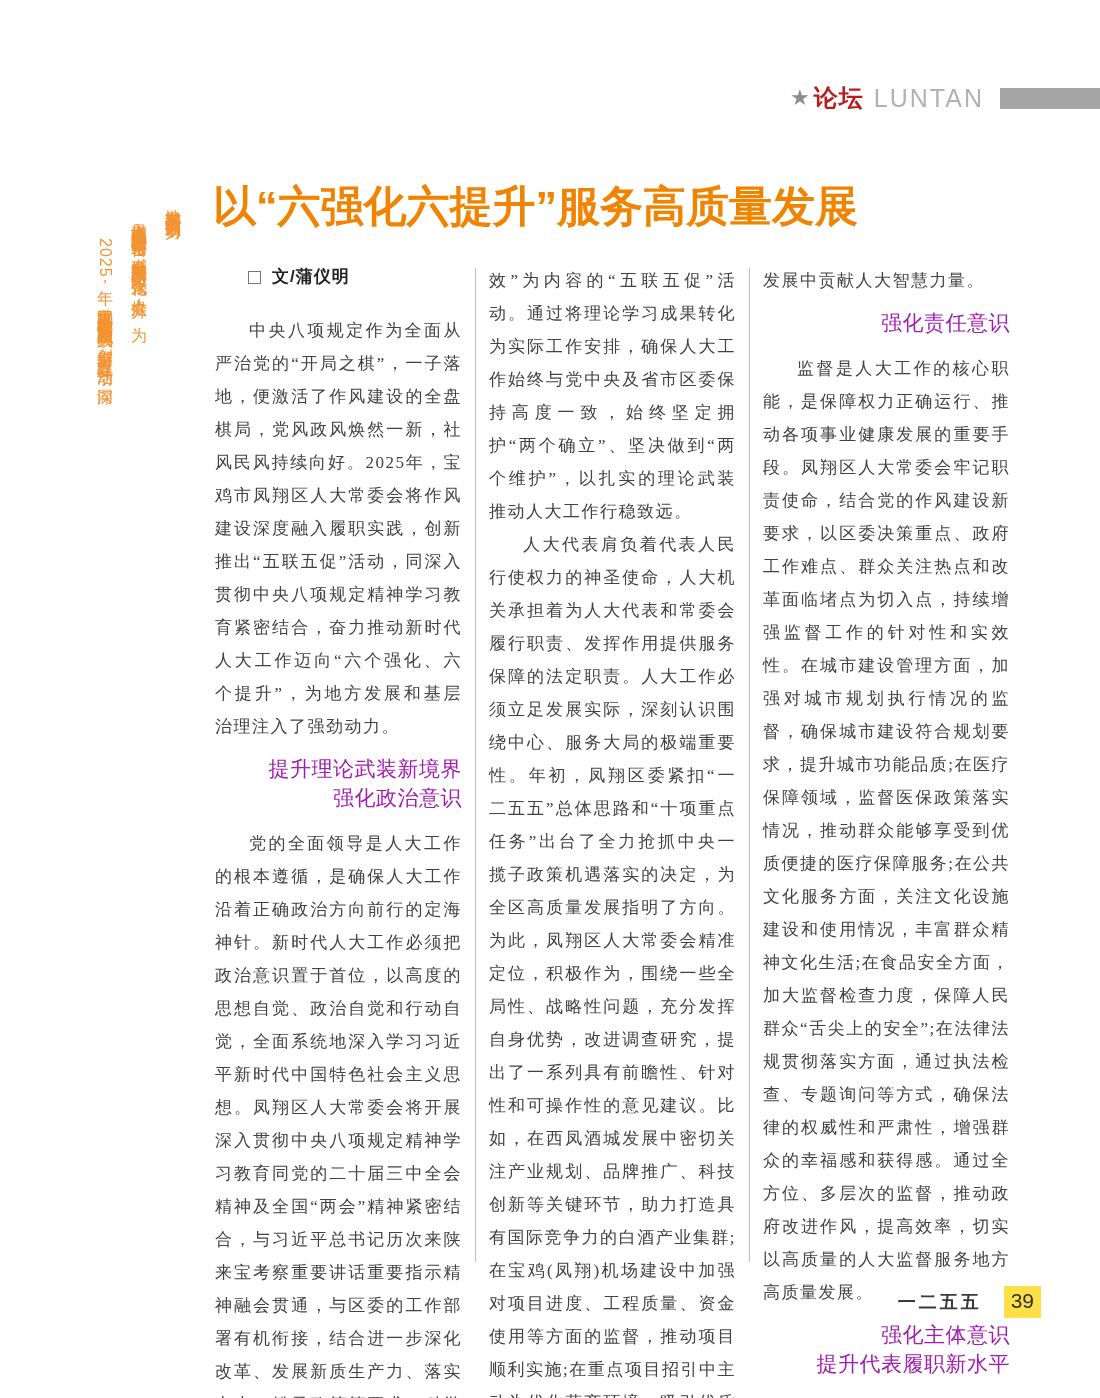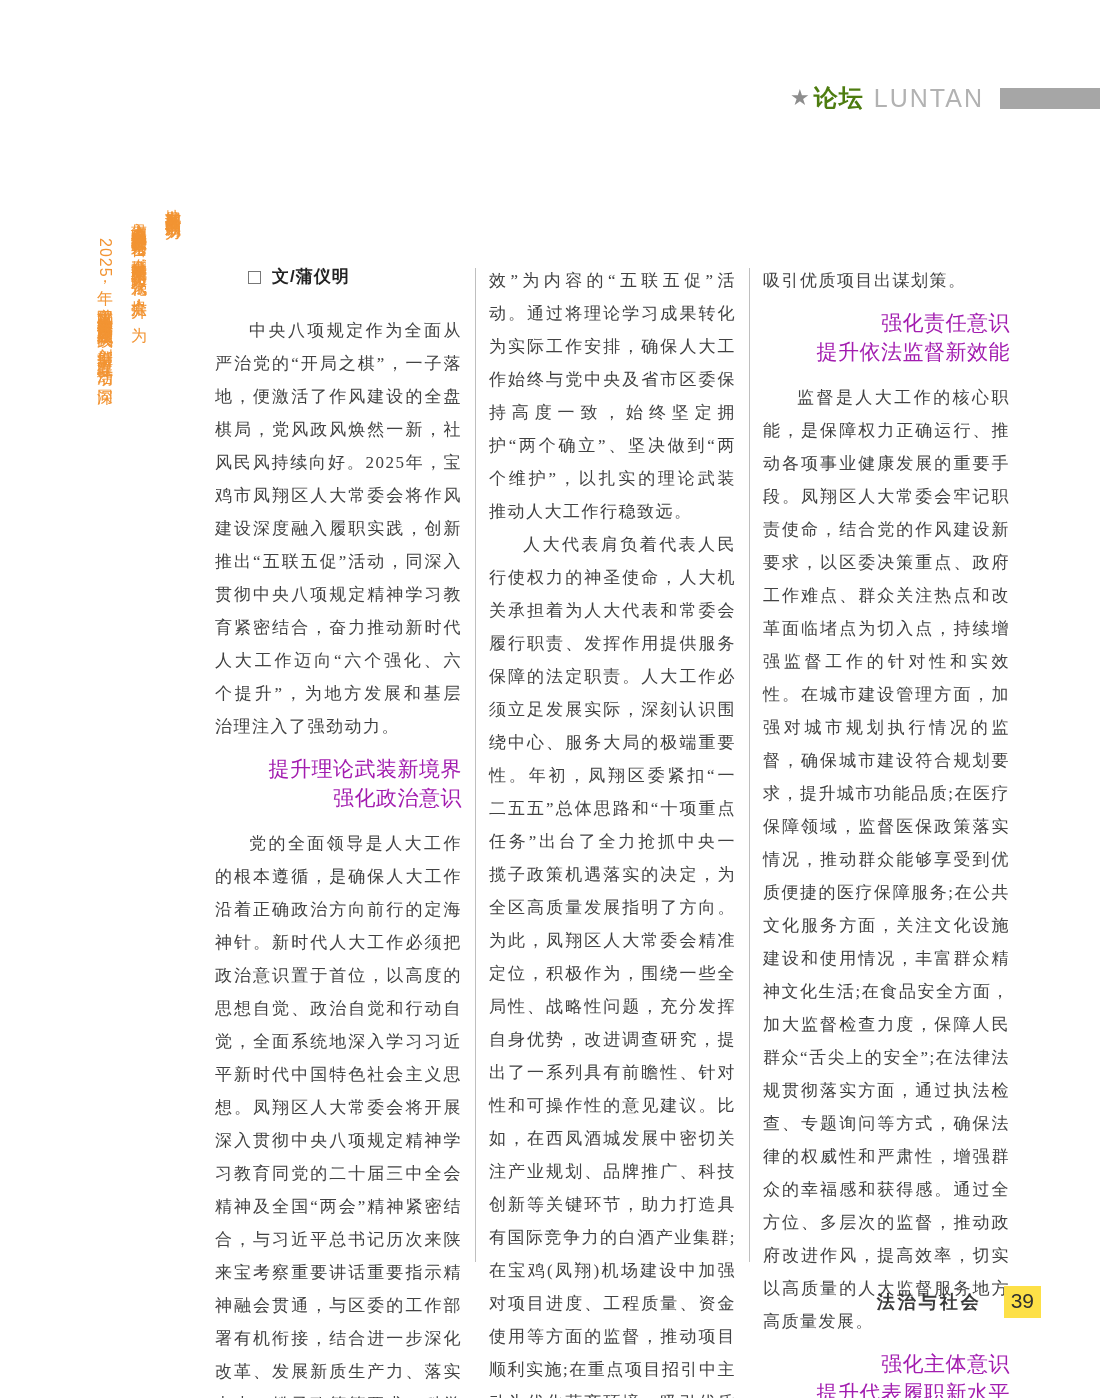--- a/index.html
+++ b/index.html
@@ -21,21 +21,21 @@
     display: flex;
     align-items: center;
   }
   .section-star {
     color: #8d8d8d;
     font-size: 22px;
     font-family: "Liberation Sans", sans-serif;
     margin-right: 4px;
   }
   .section-cn {
-    color: #4d7c0f;
+    color: #b91c1c;
     font-weight: 700;
     font-size: 24px;
     font-family: "Liberation Sans", sans-serif;
     letter-spacing: 1px;
   }
   .section-en {
     color: #b2b2b2;
     font-size: 25px;
     font-family: "Liberation Sans", sans-serif;
     letter-spacing: 2px;
@@ -169,20 +169,21 @@
 
 <div class="page">
 
   <div class="section-header">
     <span class="section-star">★</span>
     <span class="section-cn">论坛</span>
     <span class="section-en">LUNTAN</span>
     <span class="header-bar"></span>
   </div>
 
+  <div class="article-title">以“六强化六提升”服务高质量发展</div>
 
   <div class="vertical-intro">
     <span class="vline v1">2025年，宝鸡市凤翔区人大常委会将作风建设深度融入履职实践，创新推出“五联五促”活动，同深</span>
     <span class="vline v2">入贯彻中央八项规定精神学习教育紧密结合，奋力推动新时代人大工作迈向“六个强化、六个提升”，为</span>
     <span class="vline v3">地方发展和基层治理注入了强劲动力。</span>
   </div>
 
   <div class="content">
 
     <div class="col">
@@ -201,33 +202,32 @@
     <div class="column-divider"></div>
 
     <div class="col">
       <p class="para cont">效”为内容的“五联五促”活动。通过将理论学习成果转化为实际工作安排，确保人大工作始终与党中央及省市区委保持高度一致，始终坚定拥护“两个确立”、坚决做到“两个维护”，以扎实的理论武装推动人大工作行稳致远。</p>
       <p class="para">人大代表肩负着代表人民行使权力的神圣使命，人大机关承担着为人大代表和常委会履行职责、发挥作用提供服务保障的法定职责。人大工作必须立足发展实际，深刻认识围绕中心、服务大局的极端重要性。年初，凤翔区委紧扣“一二五五”总体思路和“十项重点任务”出台了全力抢抓中央一揽子政策机遇落实的决定，为全区高质量发展指明了方向。为此，凤翔区人大常委会精准定位，积极作为，围绕一些全局性、战略性问题，充分发挥自身优势，改进调查研究，提出了一系列具有前瞻性、针对性和可操作性的意见建议。比如，在西凤酒城发展中密切关注产业规划、品牌推广、科技创新等关键环节，助力打造具有国际竞争力的白酒产业集群;在宝鸡(凤翔)机场建设中加强对项目进度、工程质量、资金使用等方面的监督，推动项目顺利实施;在重点项目招引中主动为优化营商环境、吸引优质项目出谋划策。通过这些工作，切实做到在全区大局中找准人大工作定位，在服务</p>
     </div>
 
     <div class="column-divider"></div>
 
     <div class="col">
-      <p class="para cont">吸引优质项目出谋划策。</p>
+      <p class="para cont">发展中贡献人大智慧力量。</p>
       <div class="subhead">
         <span>强化责任意识</span>
-        <span>提升依法监督新效能</span>
       </div>
       <p class="para">监督是人大工作的核心职能，是保障权力正确运行、推动各项事业健康发展的重要手段。凤翔区人大常委会牢记职责使命，结合党的作风建设新要求，以区委决策重点、政府工作难点、群众关注热点和改革面临堵点为切入点，持续增强监督工作的针对性和实效性。在城市建设管理方面，加强对城市规划执行情况的监督，确保城市建设符合规划要求，提升城市功能品质;在医疗保障领域，监督医保政策落实情况，推动群众能够享受到优质便捷的医疗保障服务;在公共文化服务方面，关注文化设施建设和使用情况，丰富群众精神文化生活;在食品安全方面，加大监督检查力度，保障人民群众“舌尖上的安全”;在法律法规贯彻落实方面，通过执法检查、专题询问等方式，确保法律的权威性和严肃性，增强群众的幸福感和获得感。通过全方位、多层次的监督，推动政府改进作风，提高效率，切实以高质量的人大监督服务地方高质量发展。</p>
       <div class="subhead">
         <span>强化主体意识</span>
         <span>提升代表履职新水平</span>
       </div>
 
     </div>
 
   </div>
 
   <div class="page-footer">
-    <span class="journal-name">法治与社会</span>
+    <span class="journal-name">一二五五</span>
     <span class="page-number-box">39</span>
   </div>
 
 </div>
 
 </body></html>

